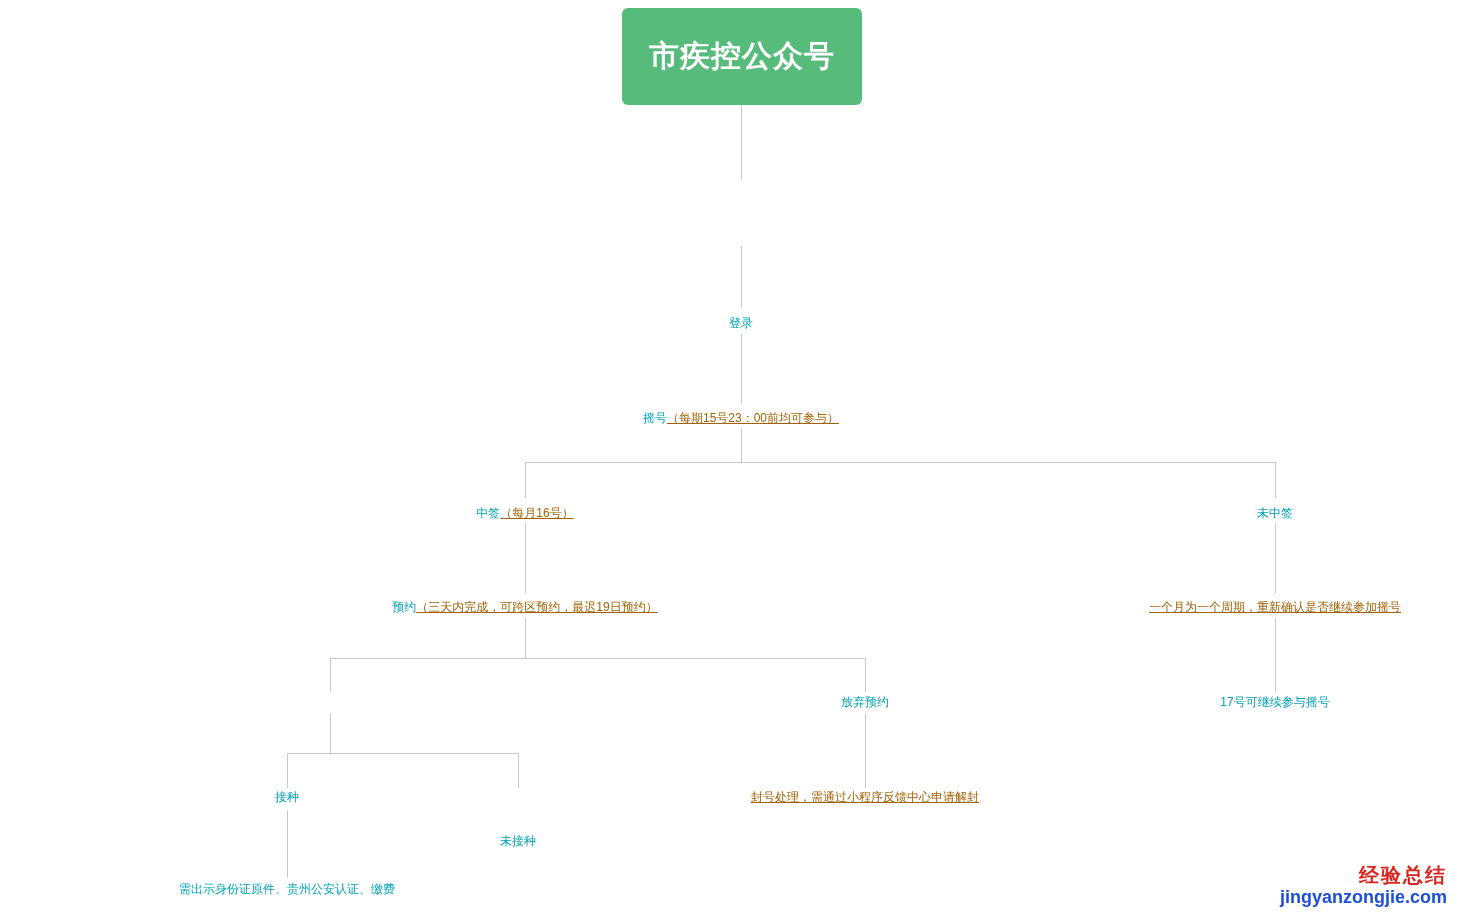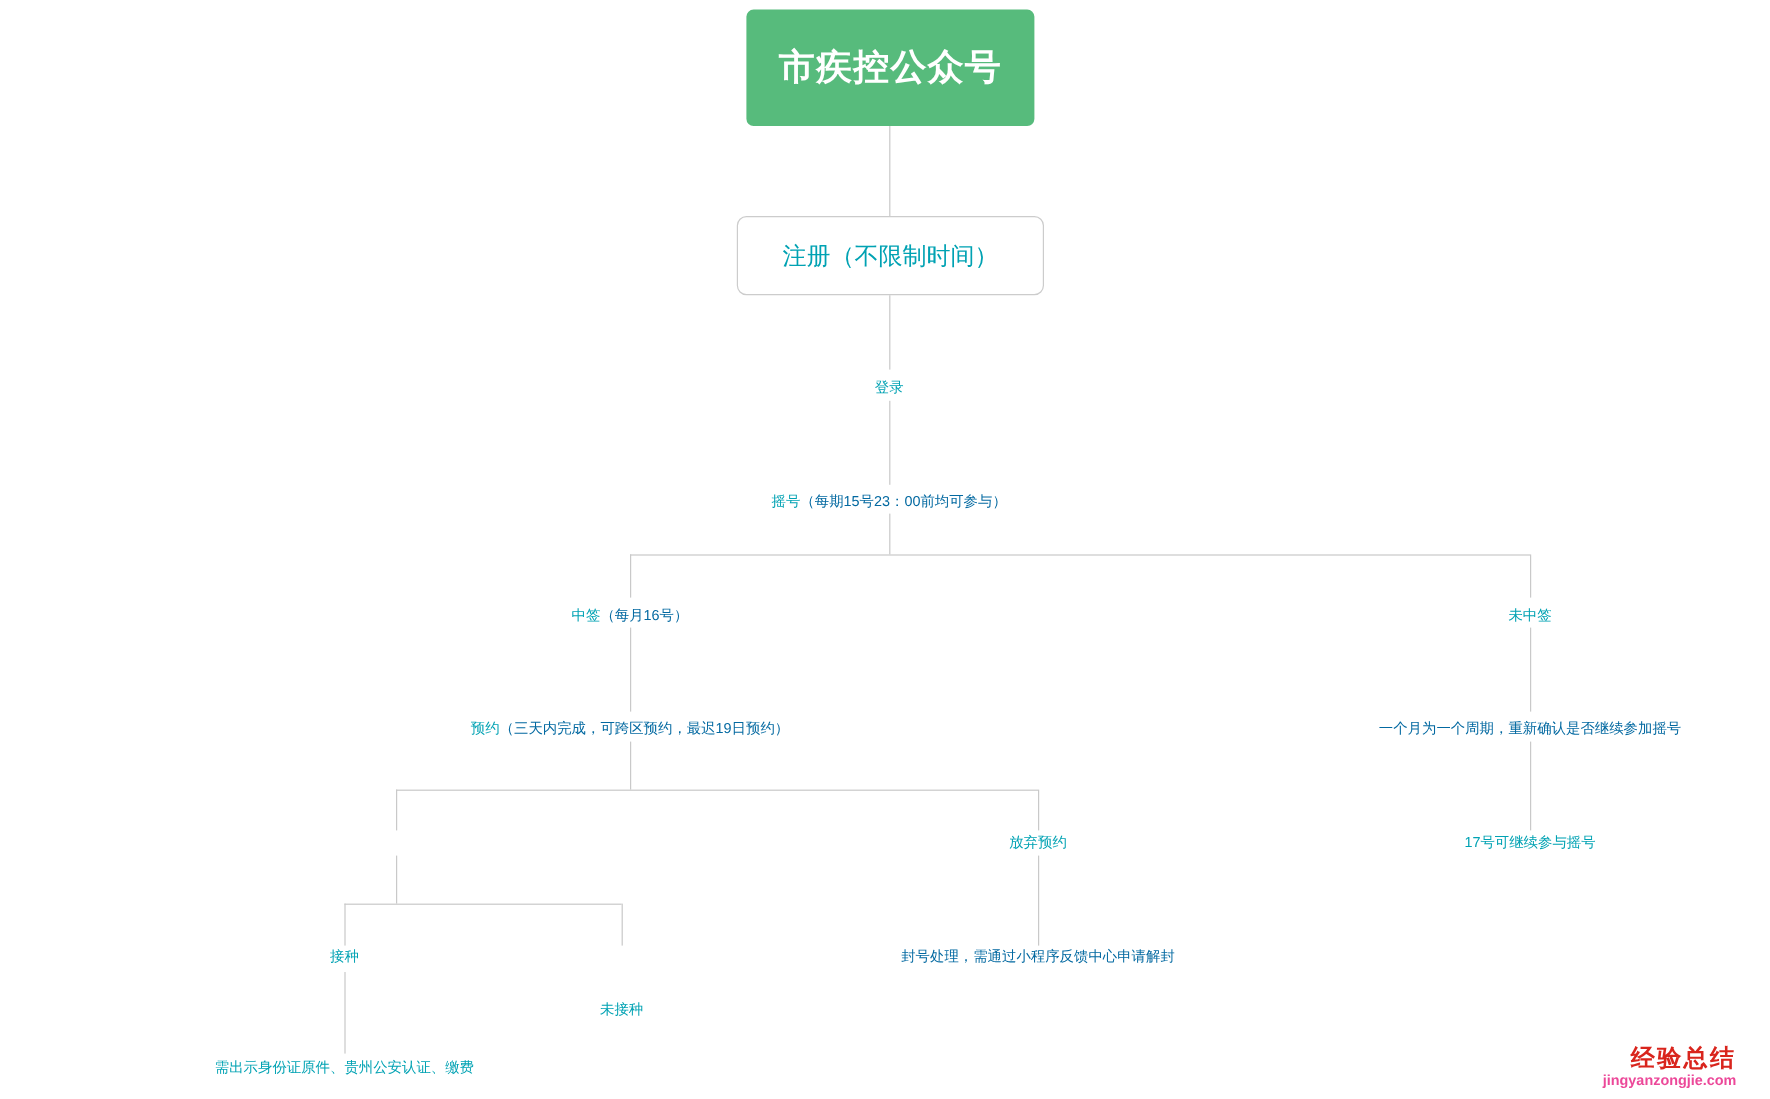--- a/index.html
+++ b/index.html
@@ -6,35 +6,35 @@
   html,body { background:#ffffff; }
   body { font-family:"Liberation Sans","DejaVu Sans",sans-serif; }
   #canvas { position:relative; width:1475px; height:916px; background:#ffffff; overflow:hidden; }
 
   .vline { position:absolute; width:1px; background:#c9c9c9; }
   .hline { position:absolute; height:1px; background:#c9c9c9; }
 
   .node { position:absolute; transform:translateX(-50%); white-space:nowrap;
           font-size:12px; line-height:22px; text-align:center; }
   .teal { color:#00a2b3; }
-  .red  { color:#0369a1; }
+  .red  { color:#a16207;text-decoration:underline; }
 
   .root-box { position:absolute; left:622px; top:8px; width:240px; height:97px;
               background:#57bb7c; border-radius:6px;
               display:flex; align-items:center; justify-content:center;
               color:#ffffff; font-size:30px; font-weight:bold; letter-spacing:1px; }
 
   .register-box { position:absolute; left:614px; top:180px; width:256px; height:66px;
                   background:#ffffff; border:1px solid #cccccc; border-radius:8px;
                   display:flex; align-items:center; justify-content:center;
                   font-size:20px; color:#00a2b3; }
 
   .watermark { position:absolute; right:28px; bottom:8px; text-align:right; line-height:1.15; }
   .watermark .brand { color:#d9251d; font-size:20px; font-weight:bold; letter-spacing:2px; display:block; }
-  .watermark .site  { color:#ec4899; font-size:12px; font-weight:bold; display:block; }
+  .watermark .site  { color:#1d4ed8; font-size:18px; font-weight:bold; display:block; }
 </style>
 </head>
 <body>
 
 <div id="canvas">
 
   <div class="vline" style="left:741px; top:105px; height:75px;"></div>
   <div class="vline" style="left:741px; top:246px; height:62px;"></div>
   <div class="vline" style="left:741px; top:334px; height:70px;"></div>
   <div class="vline" style="left:741px; top:428px; height:34px;"></div>
@@ -52,23 +52,20 @@
   <div class="hline" style="left:287px; top:753px; width:231px;"></div>
   <div class="vline" style="left:287px; top:753px; height:35px;"></div>
   <div class="vline" style="left:518px; top:753px; height:35px;"></div>
   <div class="vline" style="left:865px; top:713px; height:75px;"></div>
   <div class="vline" style="left:287px; top:810px; height:68px;"></div>
 
   <div class="root-box">
     <span>市疾控公众号</span>
   </div>
 
-  <div class="register-box">
-    <span>注册（不限制时间）</span>
-  </div>
 
   <div class="node teal" style="left:741px; top:312px;">
     <span>登录</span>
   </div>
 
   <div class="node" style="left:741px; top:407px;">
     <span class="teal">摇号</span><span class="red">（每期15号23：00前均可参与）</span>
   </div>
 
   <div class="node" style="left:525px; top:502px;">

